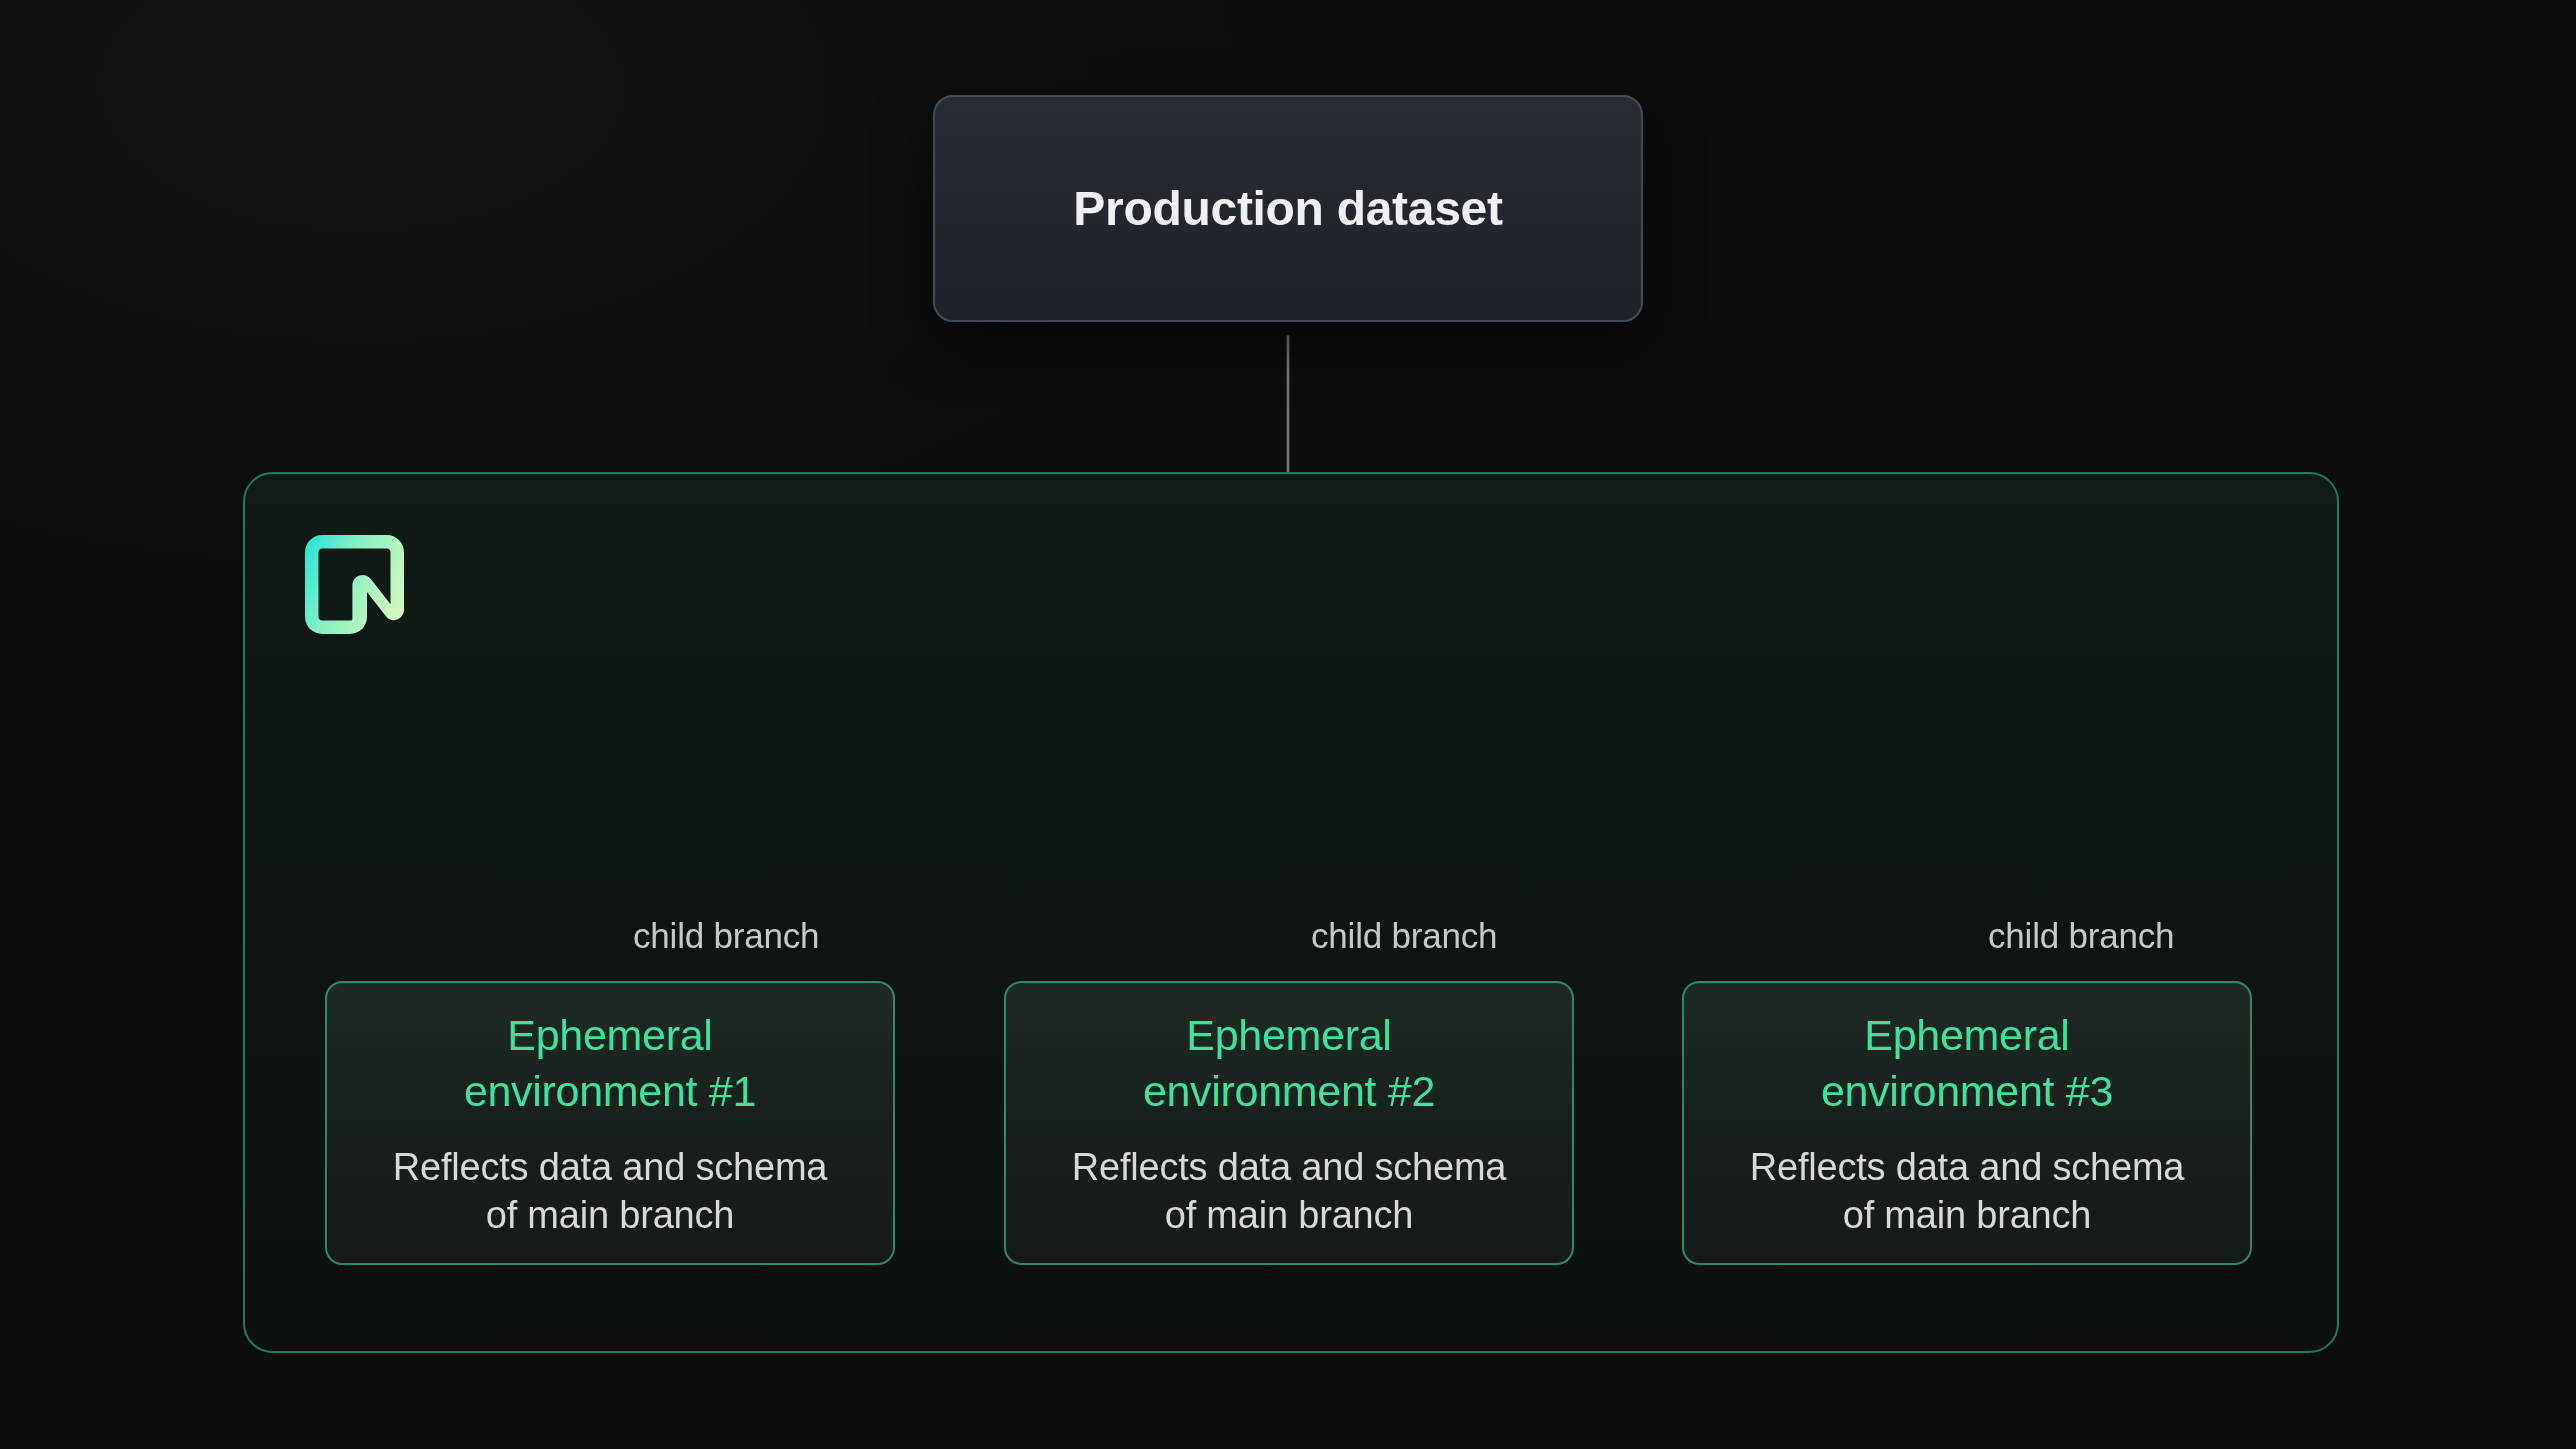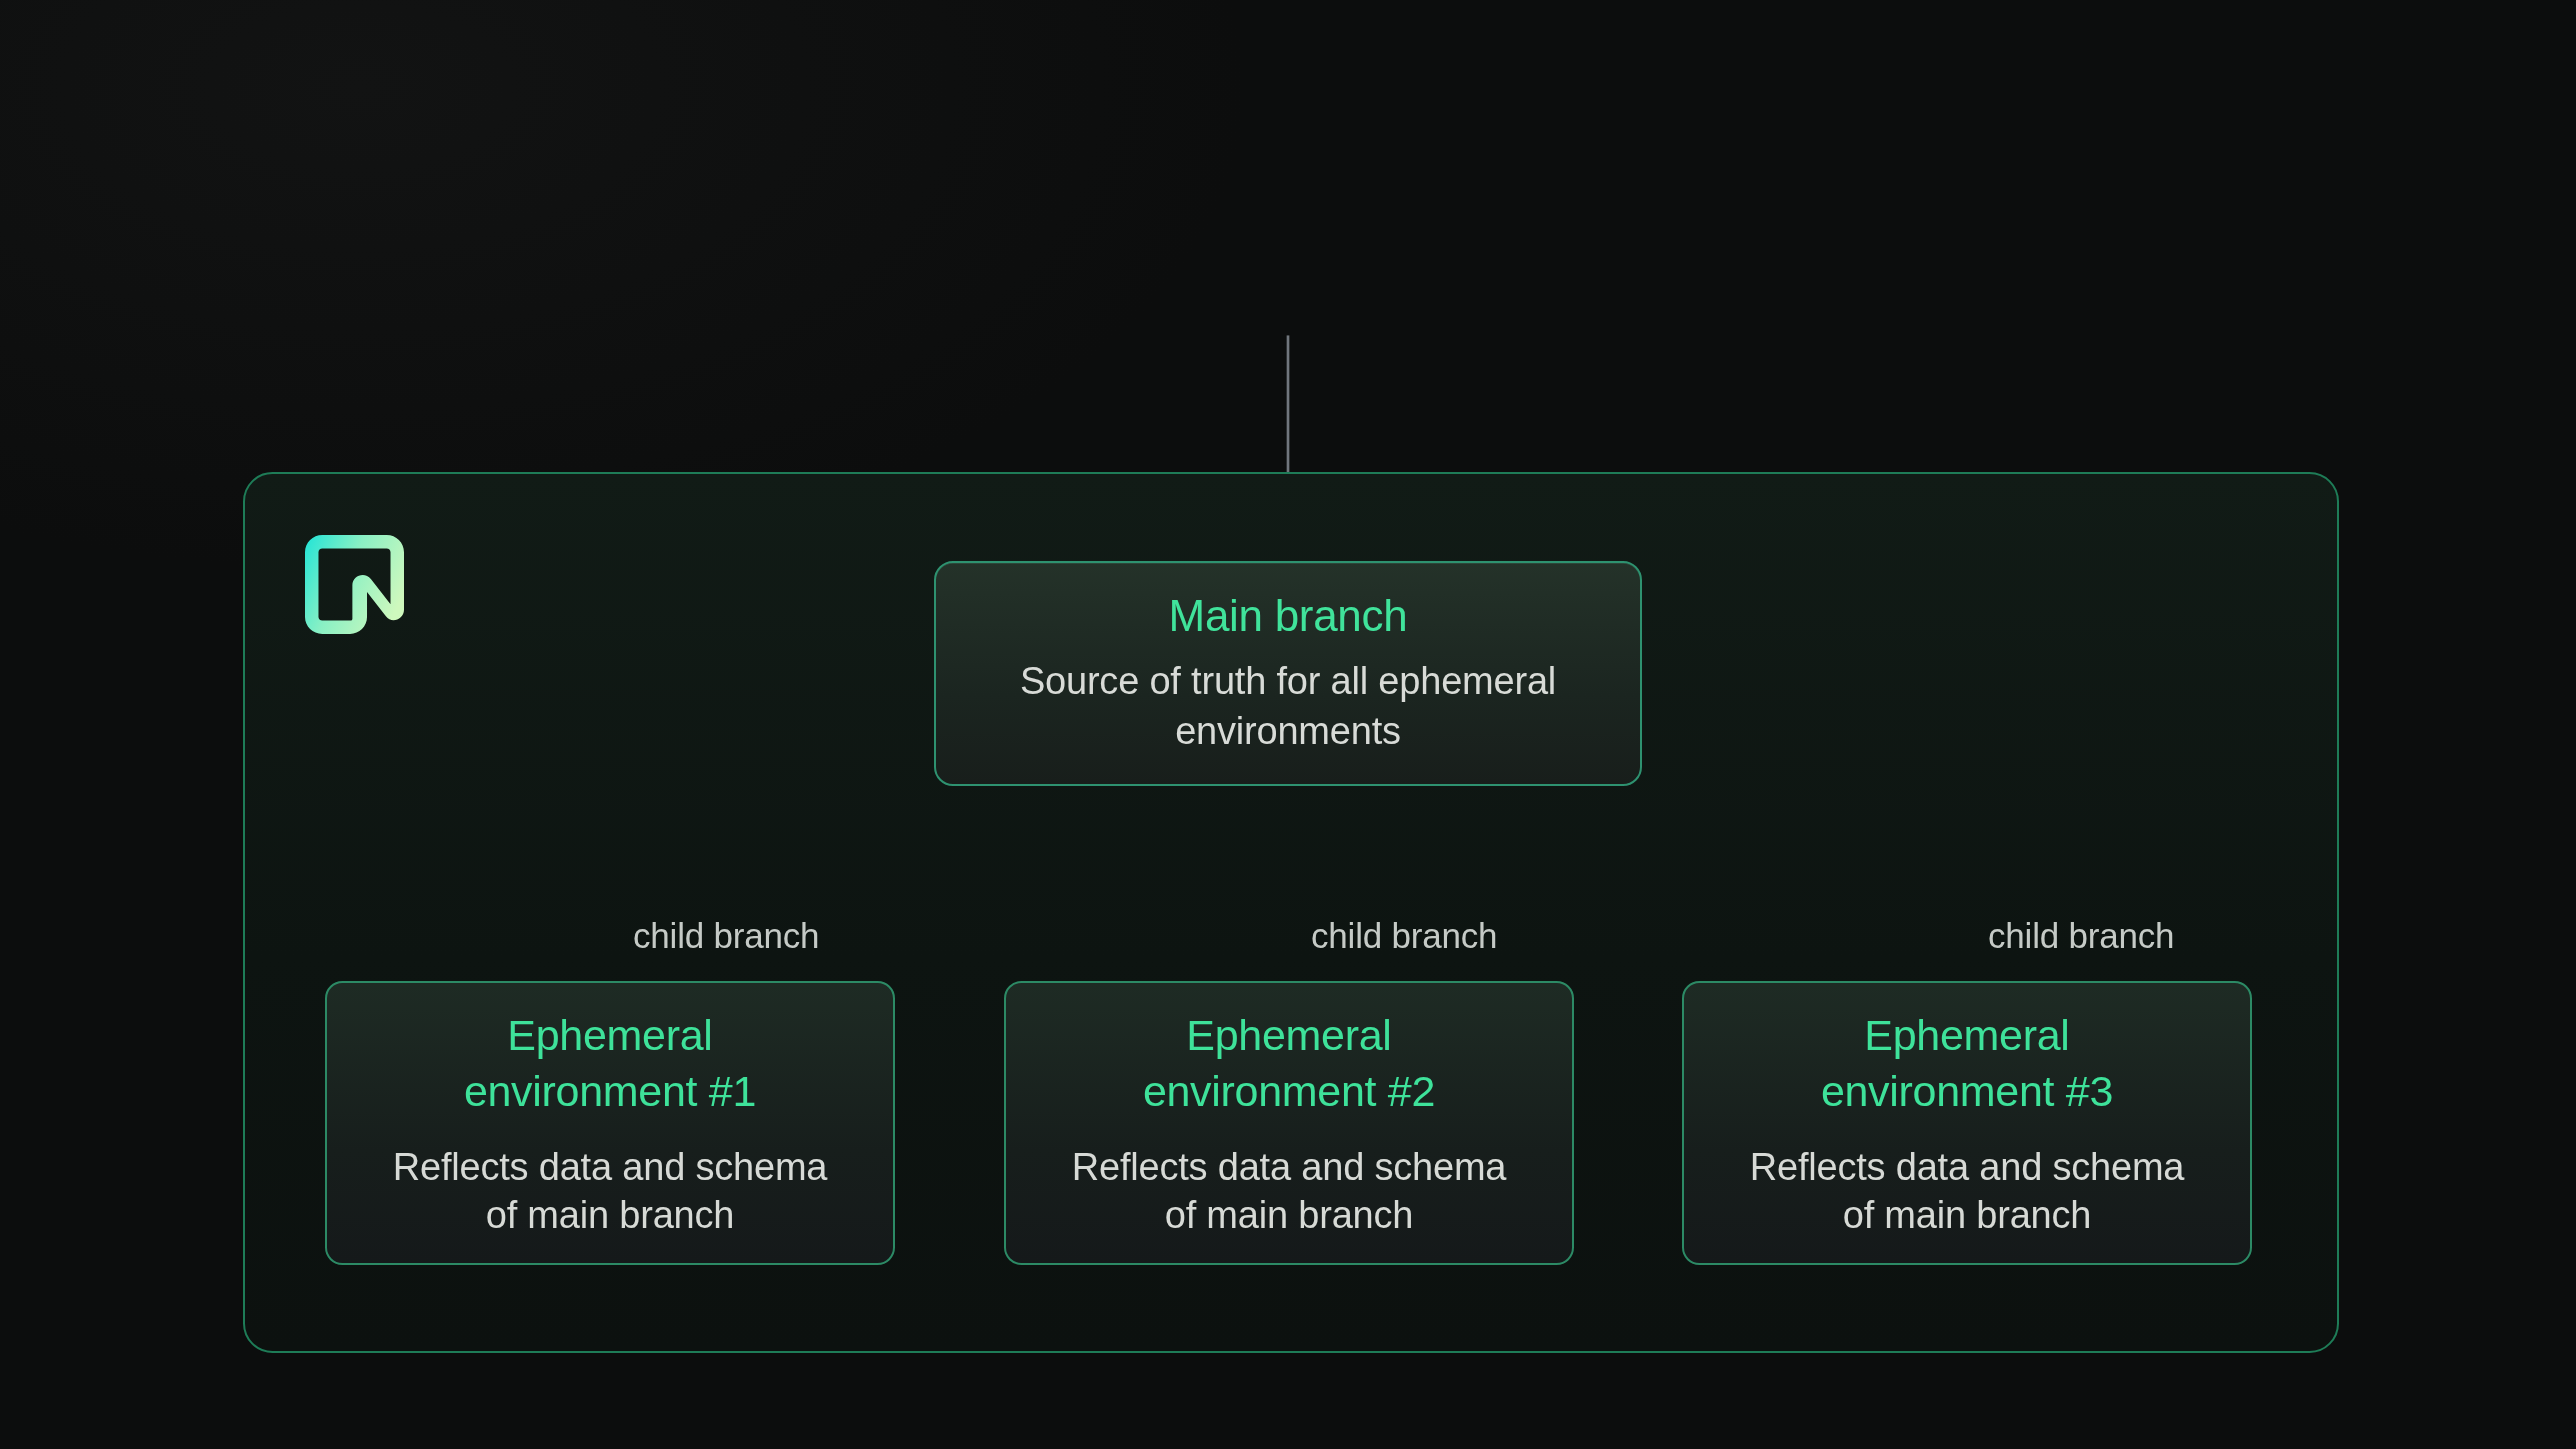--- a/index.html
+++ b/index.html
@@ -101,40 +101,38 @@
     <path class="connector-line" d="M1902,1290 L930,1290 Q910,1290 910,1310 L910,1424"></path>
     <path class="connector-line" d="M1938,1290 L2912,1290 Q2932,1290 2932,1310 L2932,1424"></path>
 
     <path class="connector-line" d="M1920,1174 L1920,1424"></path>
 
     <path class="connector-arrowhead" d="M888,1412 L910,1435 L932,1412"></path>
     <path class="connector-arrowhead" d="M1898,1412 L1920,1435 L1942,1412"></path>
     <path class="connector-arrowhead" d="M2910,1412 L2932,1435 L2954,1412"></path>
   </svg>
 
+  <div class="production-box">
+    <div class="production-title">Production dataset</div>
+  </div>
 
   <div class="env-container"></div>
 
   <svg class="neon-logo" viewBox="0 0 257 257">
     <defs>
       <linearGradient id="neon-lg" x1="0" y1="30" x2="257" y2="150" gradientUnits="userSpaceOnUse">
         <stop offset="0" stop-color="#2ae5d5"></stop>
         <stop offset="0.45" stop-color="#8af0c4"></stop>
         <stop offset="1" stop-color="#cef8bd"></stop>
       </linearGradient>
     </defs>
     <path fill="url(#neon-lg)" fill-rule="evenodd" clip-rule="evenodd" d="M45,0 H212 C237,0 257,20 257,45 V194 C257,219 225,231 210,211 L161,148 V213 C161,237 141,257 117,257 H45 C20,257 0,237 0,213 V45 C0,20 20,0 45,0 Z
          M45,35 C39,35 35,39 35,45 V213 C35,218 39,222 45,222 H119 C121,222 123,220 123,218 V130 C123,105 155,94 171,114 L222,180 V45 C222,39 218,35 212,35 H45 Z"></path>
   </svg>
 
-  <div class="main-branch-box">
-    <div class="main-branch-title">Main branch</div>
-    <div class="box-desc">Source of truth for all ephemeral
-environments</div>
-  </div>
 
   <div class="child-label child-label-1">child branch</div>
   <div class="child-label child-label-2">child branch</div>
   <div class="child-label child-label-3">child branch</div>
 
   <div class="env-box env-box-1">
     <div class="env-title">Ephemeral
 environment #1</div>
     <div class="env-desc">Reflects data and schema
 of main branch</div>

